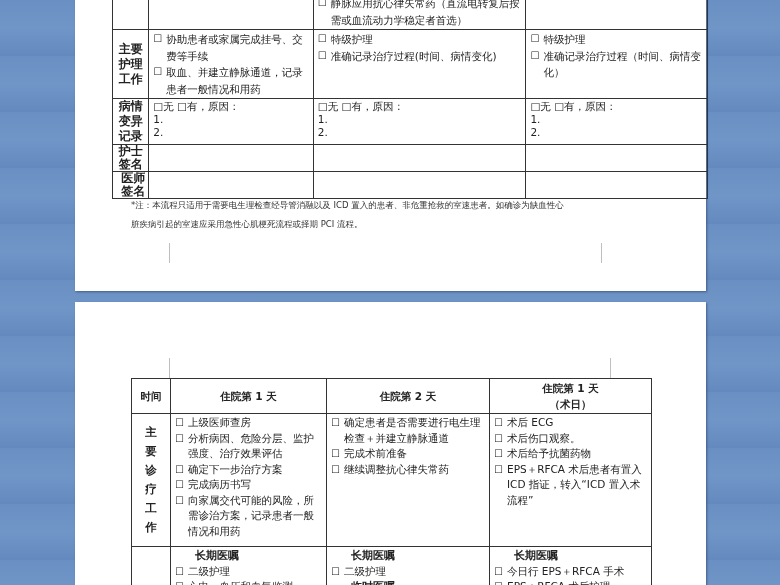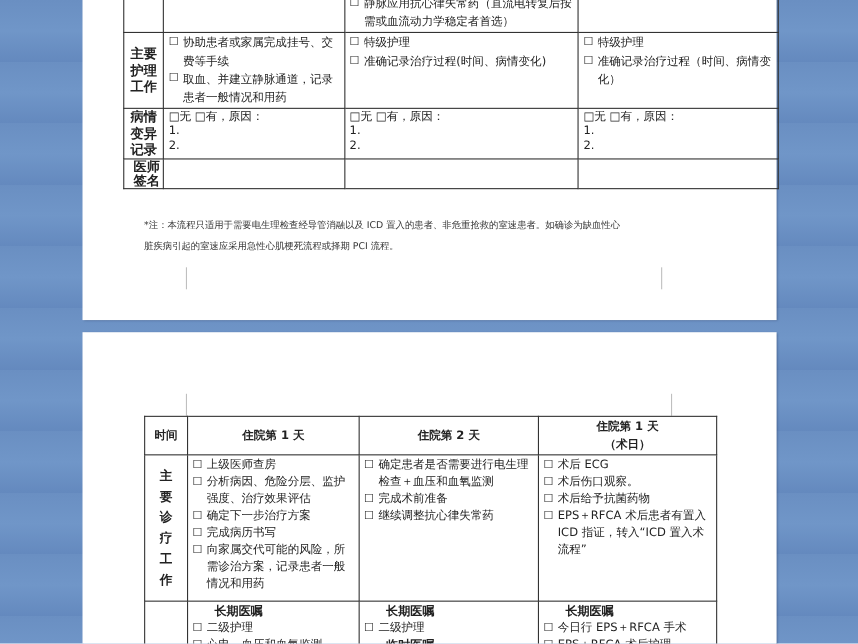--- a/index.html
+++ b/index.html
@@ -136,20 +136,26 @@
       <td style="line-height:13px;">
         <div>□无 □有，原因：</div>
         <div>1.</div>
         <div>2.</div>
       </td>
       <td style="line-height:13px;">
         <div>□无 □有，原因：</div>
         <div>1.</div>
         <div>2.</div>
       </td>
+    </tr>
+    <tr style="height:27px">
+      <td class="label" style="line-height:13px;">护士签名</td>
+      <td></td>
+      <td></td>
+      <td></td>
     </tr>
     <tr style="height:27px">
       <td class="label" style="line-height:13px;text-align:right;">医师签名</td>
       <td></td>
       <td></td>
       <td></td>
     </tr>
   </tbody>
     </table>
 
@@ -210,21 +216,21 @@
               <span class="txt">完成病历书写</span>
             </div>
         <div class="item">
               <span class="chk">☐</span>
               <span class="txt">向家属交代可能的风险，所需诊治方案，记录患者一般情况和用药</span>
             </div>
       </td>
       <td>
         <div class="item">
               <span class="chk">☐</span>
-              <span class="txt">确定患者是否需要进行电生理检查＋血压和血氧监测</span>
+              <span class="txt">确定患者是否需要进行电生理检查＋并建立静脉通道</span>
             </div>
         <div class="item">
               <span class="chk">☐</span>
               <span class="txt">完成术前准备</span>
             </div>
         <div class="item">
               <span class="chk">☐</span>
               <span class="txt">继续调整抗心律失常药</span>
             </div>
       </td>

